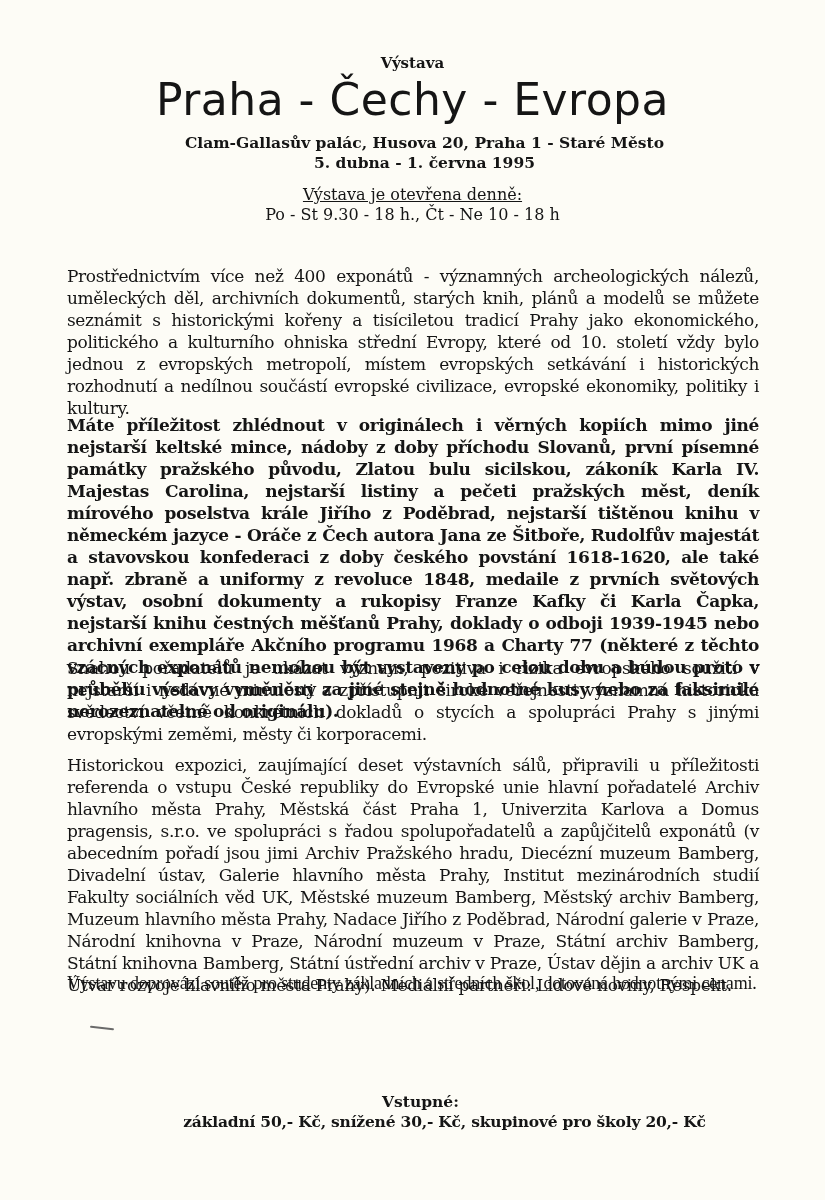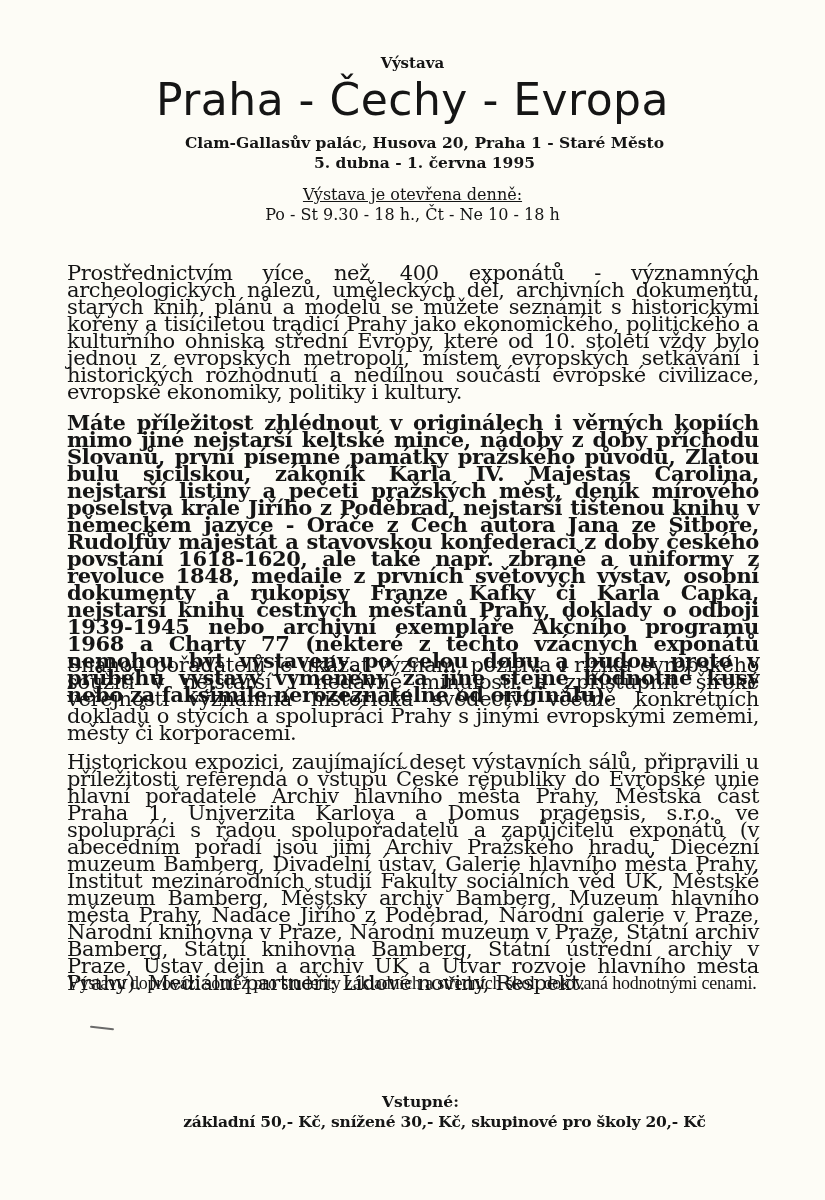--- a/index.html
+++ b/index.html
@@ -53,22 +53,22 @@
       font-weight: normal;
       font-size: 16px;
       line-height: 20px;
     }
     .hours .h-label { font-size: 16px; text-decoration: underline; }
     .body-text {
       position: absolute;
       left: 67px;
       width: 692px;
       font-family: "DejaVu Serif", serif;
-      font-size: 21px;
-      line-height: 17px;
+      font-size: 17px;
+      line-height: 22px;
       text-align: justify;
       letter-spacing: -0.35px;
       word-spacing: 0px;
       margin: 0;
     }
     #p1 { top: 265px; }
     #p2 { top: 414px; font-weight: bold; }
     #p3 { top: 657px; }
     #p4 { top: 754px; }
     #p5 {

